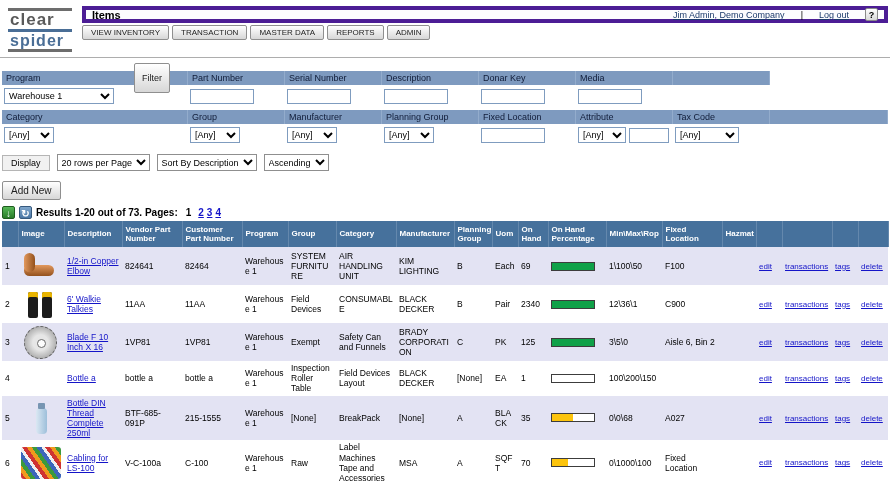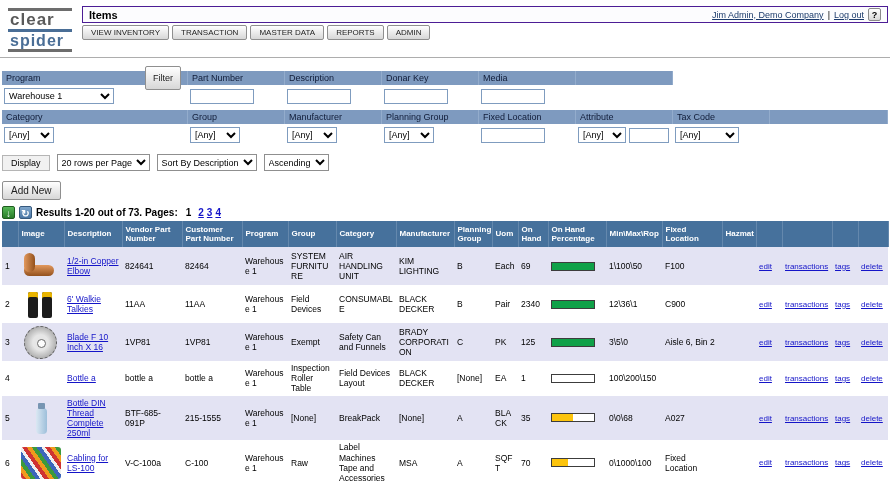--- a/index.html
+++ b/index.html
@@ -7,24 +7,24 @@
     font-family: "Liberation Sans", sans-serif; color: #000; }
 
   
   .topbar { display: flex; padding: 6px 2px 0 8px; }
   .logo { width: 64px; flex: 0 0 64px; padding-top: 2px; }
   .logo-clear { font-weight: bold; font-size: 17px; color: #5a5a5a; letter-spacing: 1px;
     border-top: 3px solid #6d6d6d; border-bottom: 3px solid #4a6e96; line-height: 18px; padding: 0 2px;}
   .logo-spider { font-weight: bold; font-size: 16px; color: #4a6e96; letter-spacing: 1px;
     border-bottom: 3px solid #6d6d6d; line-height: 17px; padding: 0 2px;}
   .header-main { flex: 1; margin-left: 10px; }
-  .items-bar { border: 1px solid #4c1d95; background: #fcfcfe; height: 17px;
+  .items-bar { border: 4px solid #4c1d95; background: #fcfcfe; height: 17px;
     display: flex; justify-content: space-between; align-items: center; padding: 0 6px; }
   .items-title { font-weight: bold; font-size: 11px; }
-  .user-area { font-size: 9px; display: flex; align-items: center; gap: 4px; }
+  .user-area { font-size: 9px; display: flex; align-items: center; gap: 16px; }
   .user-area a { color: #1b3a6b; text-decoration: underline; cursor: pointer; }
   .help-box { display: inline-block; width: 13px; height: 13px; border: 1px solid #8a8a8a;
     background: linear-gradient(#fff, #d8d8d8); text-align: center; line-height: 13px;
     font-size: 9px; font-weight: bold; border-radius: 2px; cursor: pointer; }
   .btn { background: linear-gradient(#ffffff, #d7d7d7); border: 1px solid #8f8f8f;
     border-radius: 2px; font-family: inherit; font-size: 8px; padding: 2px 8px; cursor: pointer; color:#222;}
   .inv-row { margin-top: 3px; }
   .nav-row { margin-top: 2px; display: flex; gap: 3px; }
   .top-sep { border-top: 1px solid #adadad; margin-top: 5px; }
 
@@ -33,21 +33,21 @@
   .frow { display: grid; grid-template-columns: 186px repeat(6, 97px) 1fr; margin-bottom: 2px; }
   .fcell { display: flex; flex-direction: column; }
   .flabel { background: #7e9abf; color: #101c38; font-size: 9px; height: 14px; line-height: 14px;
     padding: 0 4px; border-right: 1px solid #93accc; display: flex; justify-content: space-between; align-items: center; }
   .fctrl { padding: 2px 4px 3px 2px; height: 23px; display: flex; gap: 3px; align-items: center; }
   .ftext { width: 64px; height: 15px; border: 1px solid #7f9cbf; font-size: 9px; font-family: inherit; padding: 0 2px;}
   .fselect { width: 50px; height: 16px; border: 1px solid #7f9cbf; font-size: 9px; font-family: inherit; background:#fff;}
   .fselect.wide { width: 110px; }
   .fselect.medium { width: 64px; }
   .ftext.narrow2 { width: 40px; }
-  .filter-btn { height: 24px; padding: 0 7px; font-size: 9px; line-height: 11px; margin-right: 2px;}
+  .filter-btn { height: 30px; padding: 0 7px; font-size: 9px; line-height: 11px; margin-right: 13px;}
 
   
   .display-bar { margin: 7px 2px 0 2px; display: flex; align-items: center; gap: 7px; }
   .display-label { border: 1px solid #b5b5b5; background: #f1f1f1; font-size: 9px; padding: 2px 8px; }
   .dselect { height: 17px; border: 1px solid #8f8f8f; font-size: 9px; font-family: inherit; background:#fff;}
   .addnew-row { margin: 9px 2px 0 2px; }
   .addnew-btn { font-size: 10px; padding: 3px 8px; }
   .results-line { margin: 6px 2px 2px 2px; display: flex; align-items: center; gap: 4px;
     font-size: 10px; font-weight: bold; }
   .mini-icon { display: inline-block; width: 13px; height: 13px; border-radius: 2px;
@@ -127,20 +127,28 @@
           <span>Program</span>
           <button class="btn filter-btn">Filter</button>
         </div>
         <div class="fctrl">
           <select class="fselect wide"><option>Warehouse 1</option></select>
         </div>
       </div>
       <div class="fcell">
         <div class="flabel">
           <span>Part Number</span>
+        </div>
+        <div class="fctrl">
+          <input class="ftext" style="">
+        </div>
+      </div>
+      <div class="fcell">
+        <div class="flabel">
+          <span>Serial Number</span>
         </div>
         <div class="fctrl">
           <input class="ftext" style="">
         </div>
       </div>
       <div class="fcell">
         <div class="flabel">
           <span>Description</span>
         </div>
         <div class="fctrl">

